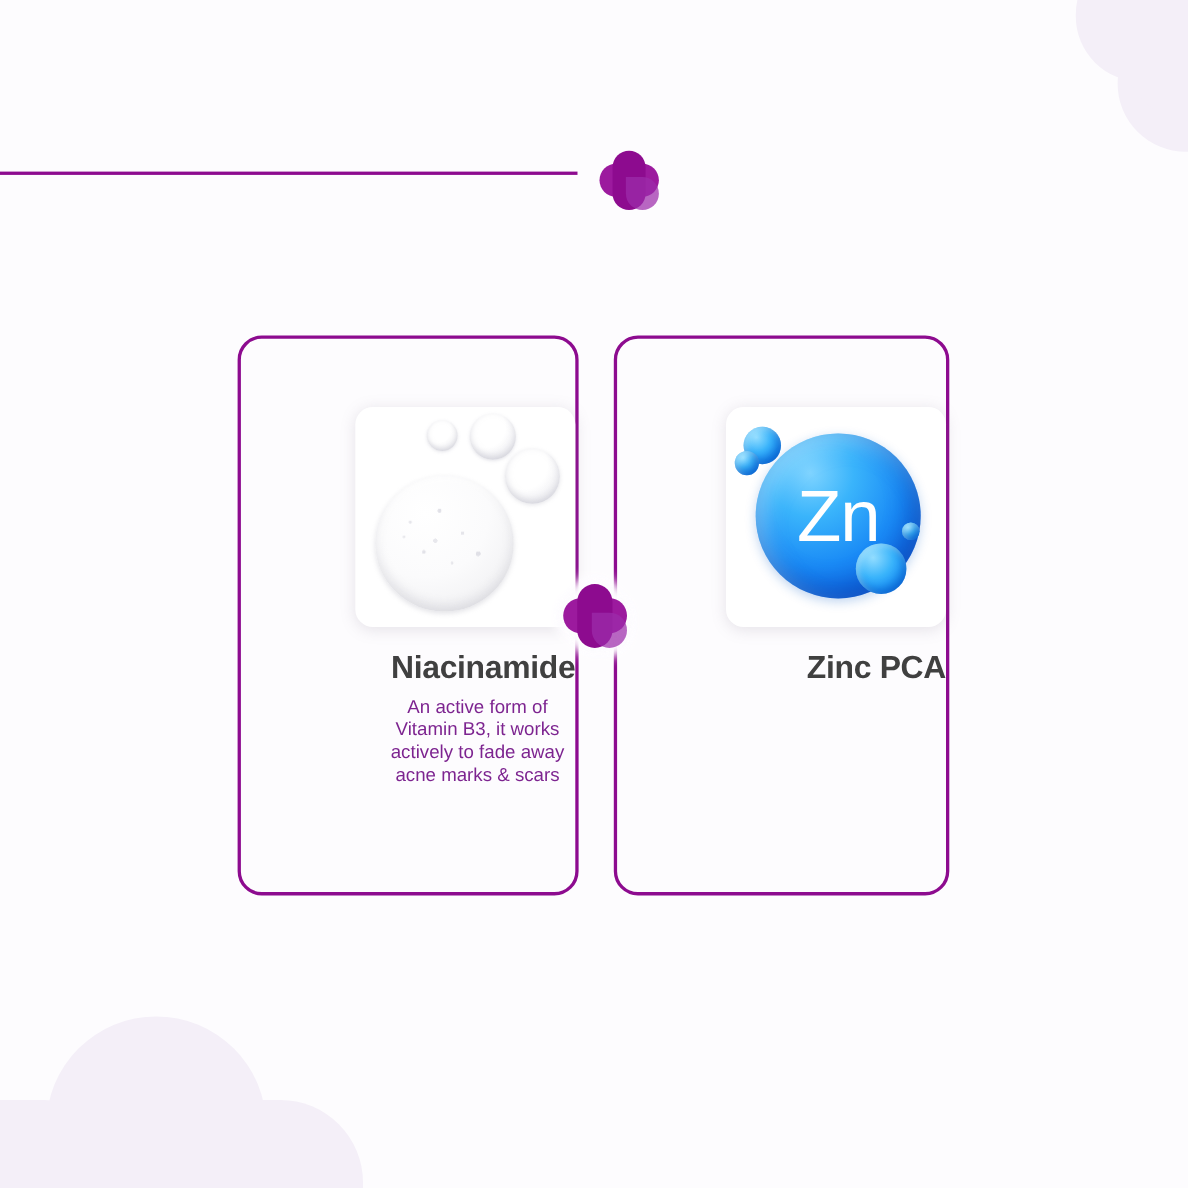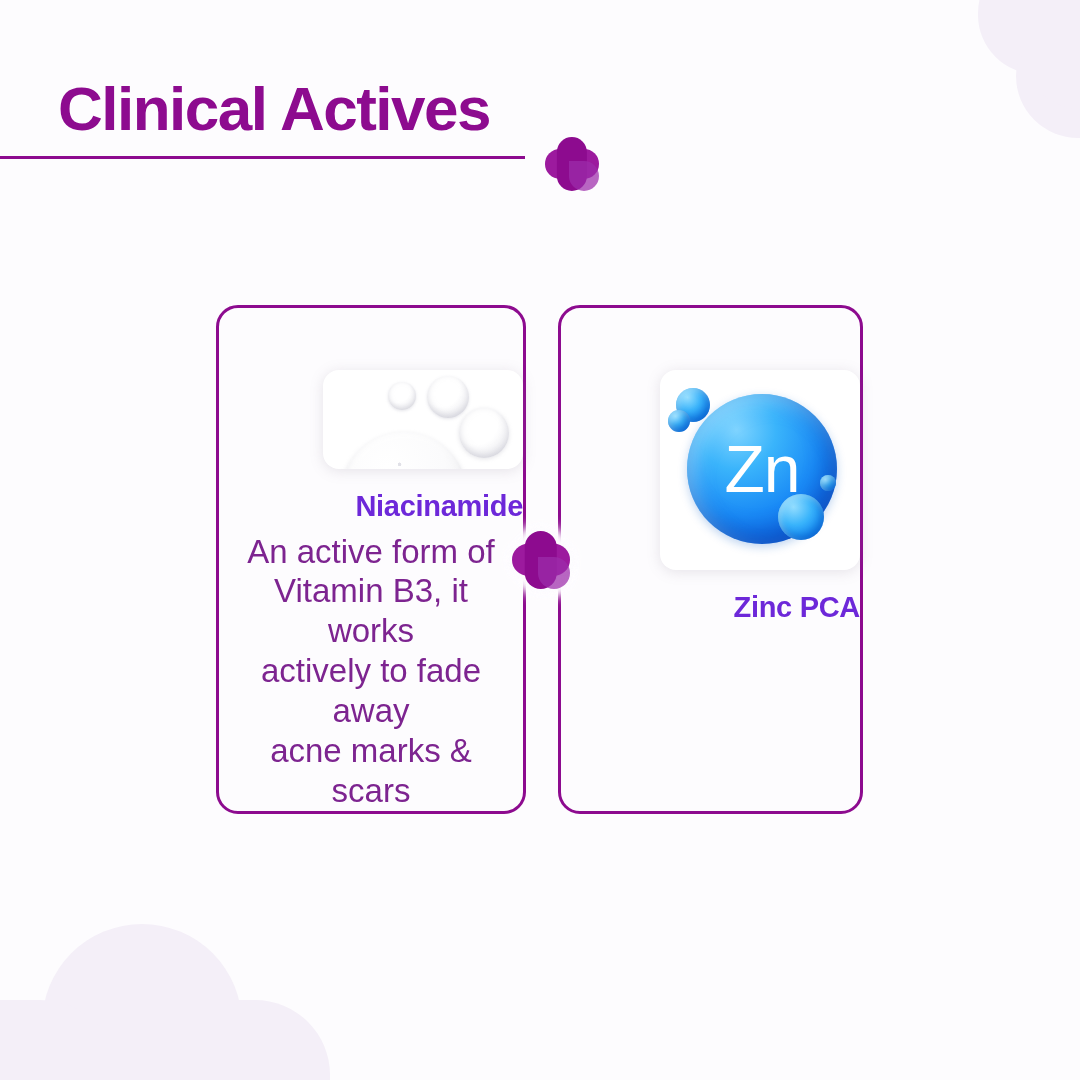--- a/index.html
+++ b/index.html
@@ -276,27 +276,27 @@
   .zn-b1 { left: 16px;  top: 18px;  width: 34px; height: 34px; }
   .zn-b2 { left: 8px;   top: 40px;  width: 22px; height: 22px; }
   .zn-b3 { left: 118px; top: 124px; width: 46px; height: 46px; }
   .zn-b4 { left: 160px; top: 105px; width: 16px; height: 16px; }
 
   
   .card-title {
     margin-top: 22px;
     font-size: 29px;
     font-weight: bold;
-    color: #6d28d9;
+    color: #404040;
     letter-spacing: -0.3px;
     line-height: 1.1;
   }
   .card-desc {
     margin-top: 9px;
-    font-size: 33px;
+    font-size: 17px;
     color: #7d2490;
     line-height: 1.21;
     text-align: center;
     padding: 0 10px;
     white-space: pre-line;
   }
 </style>
 </head>
 <body>
 
@@ -304,21 +304,20 @@
 
   <div class="bg-cloud cloud-tr-a"></div>
   <div class="bg-cloud cloud-tr-b"></div>
   <div class="bg-cloud cloud-tr-c"></div>
 
   <div class="bg-cloud cloud-bl-a"></div>
   <div class="bg-cloud cloud-bl-b"></div>
   <div class="bg-cloud cloud-bl-c"></div>
   <div class="bg-cloud cloud-bl-d"></div>
 
-  <div class="page-title">Clinical Actives</div>
   <div class="title-rule"></div>
 
   <div class="plus plus-header">
     <div class="bar bar-h"></div>
     <div class="bar bar-v"></div>
     <div class="bar bar-q"></div>
   </div>
 
   <div class="cards">
 

